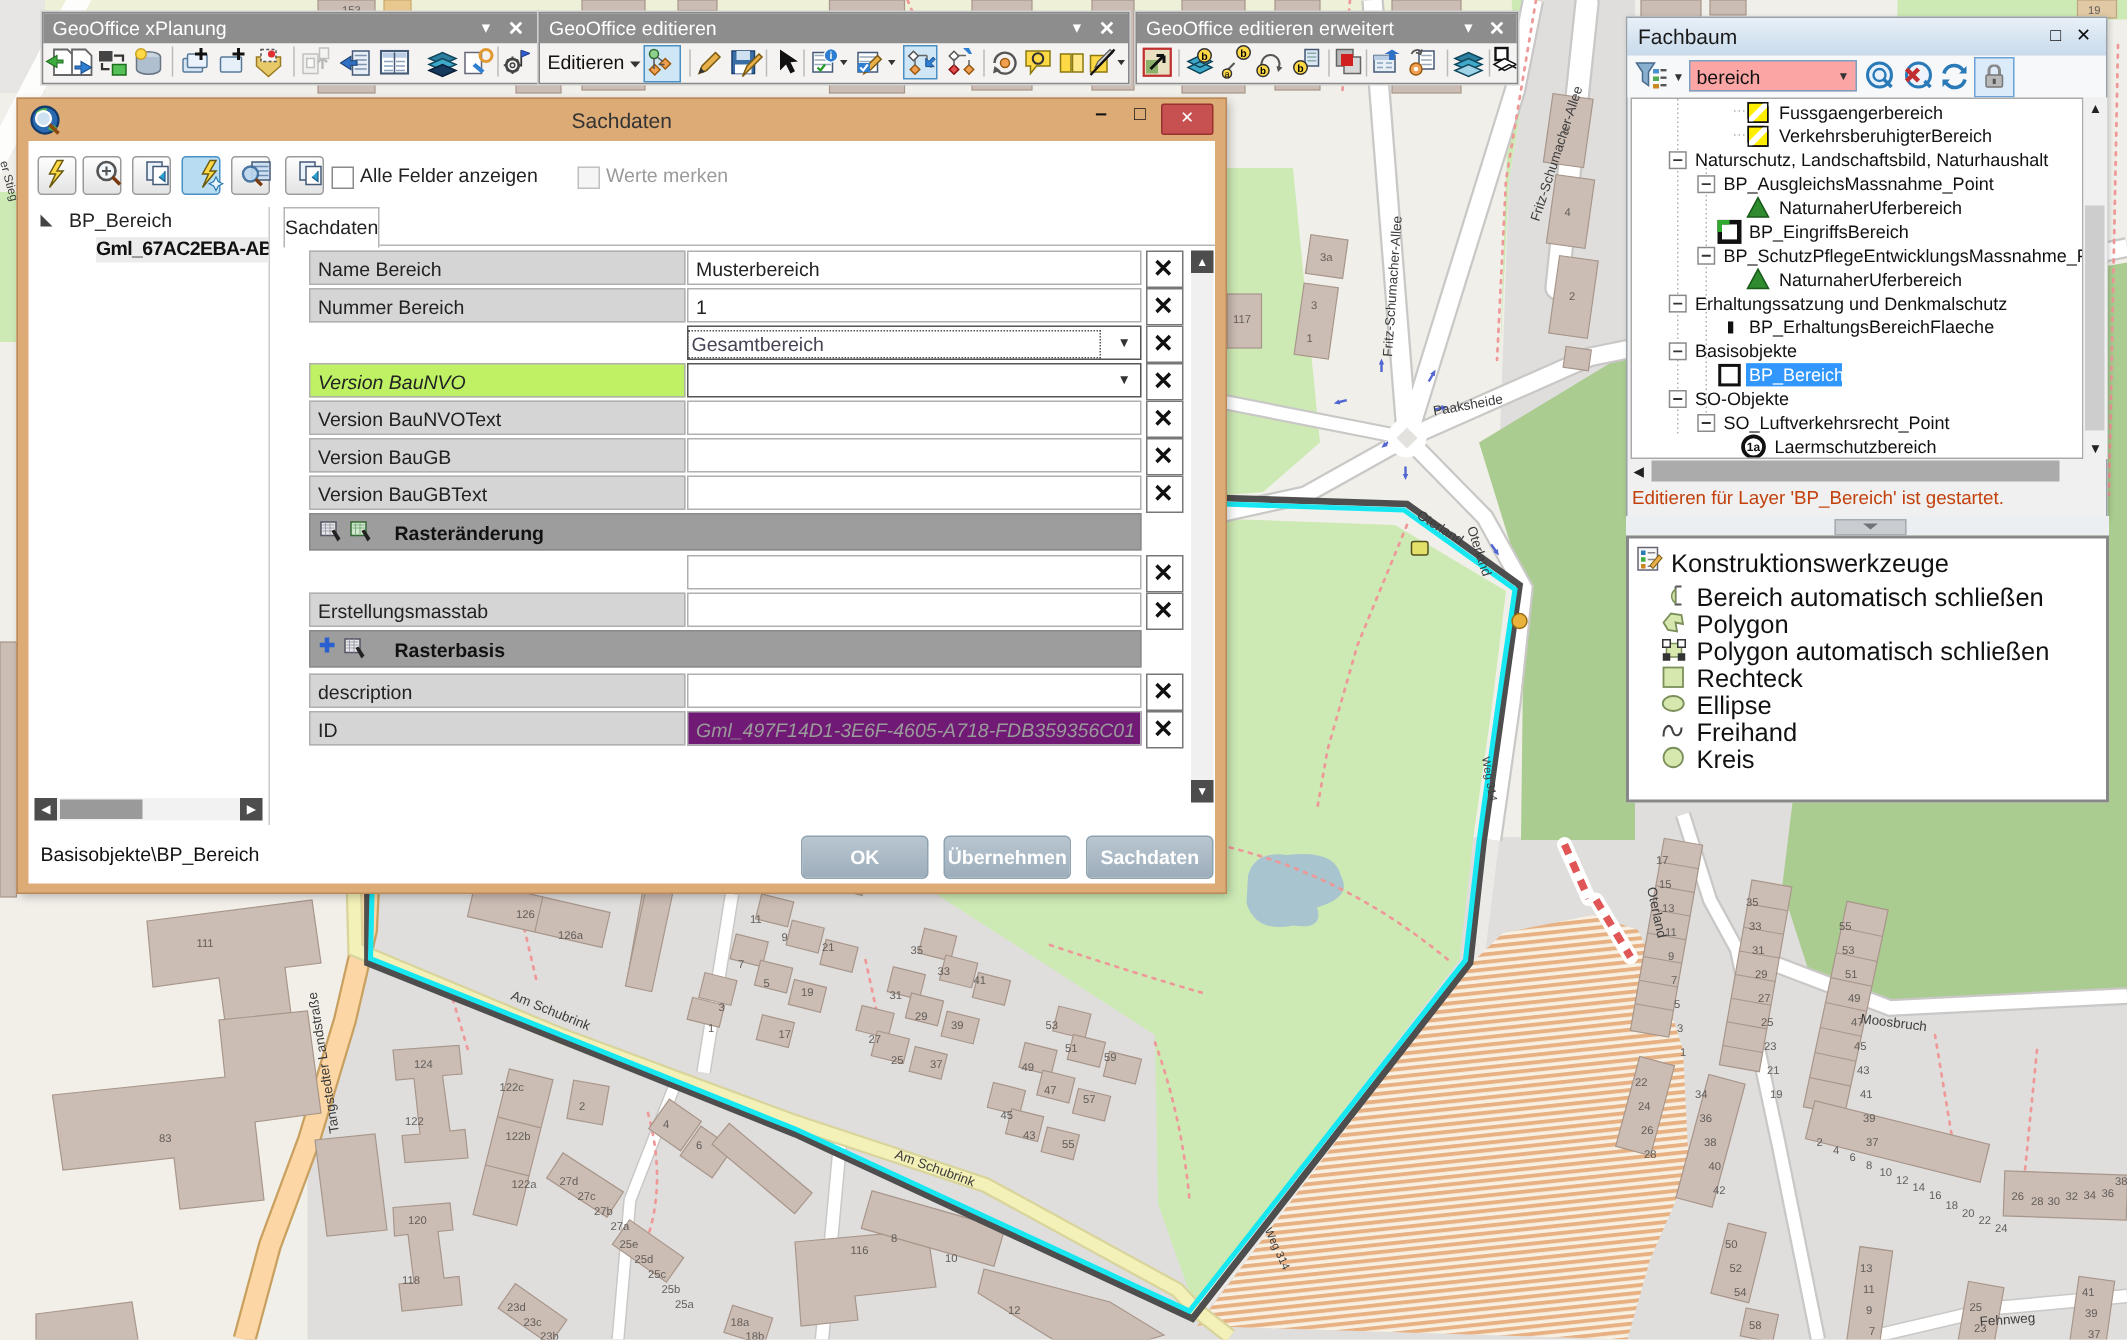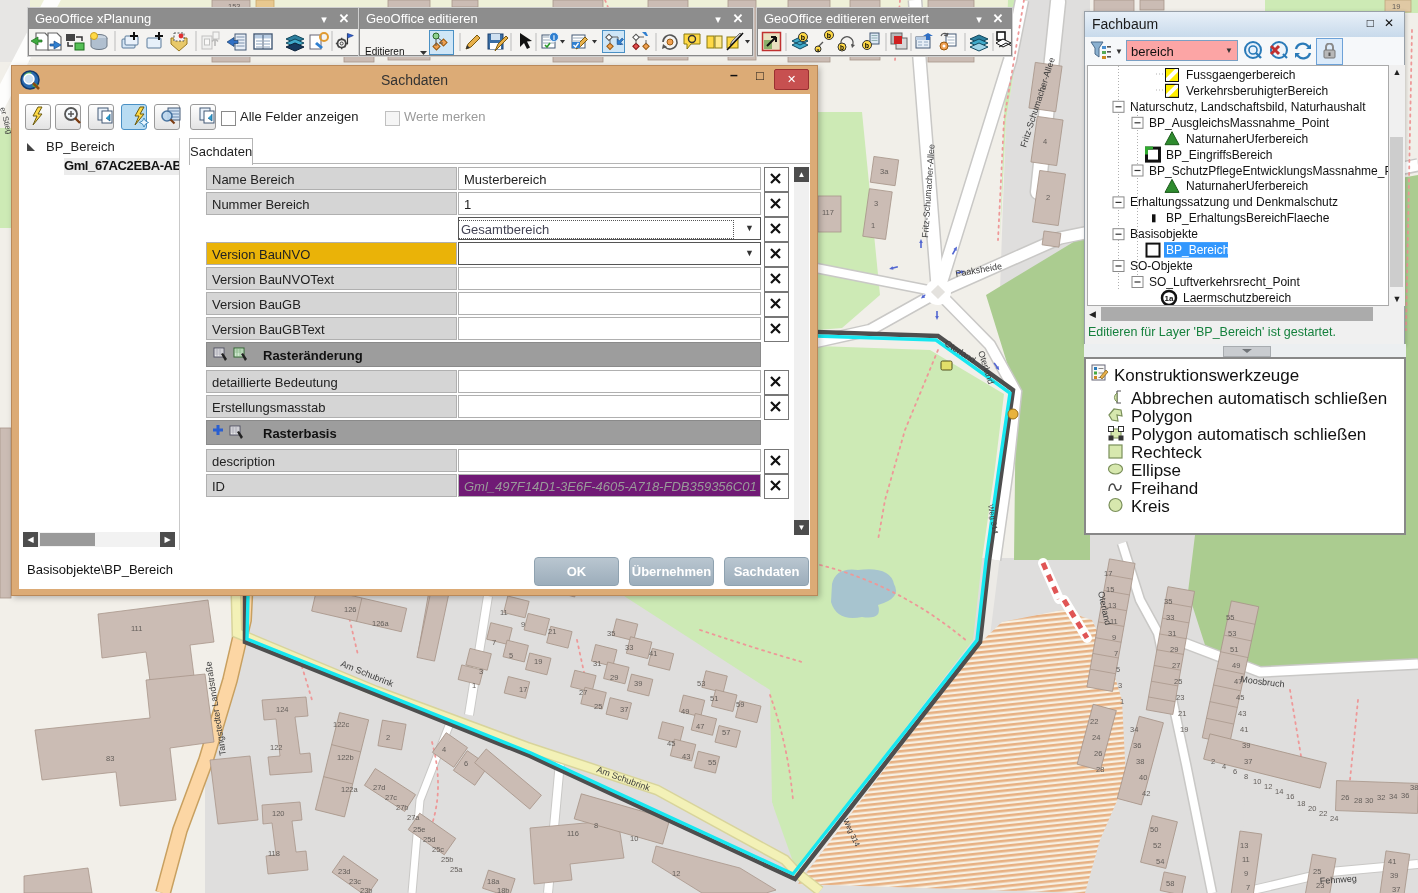--- a/index.html
+++ b/index.html
@@ -535,21 +535,21 @@
   </svg>
  </div>
 </div>
 
 <div class="tb" style="left:359px;width:392px;">
  <div class="tbt">GeoOffice editieren
    <span class="tbx" style="right:26px;">▾</span>
    <span class="tbx" style="right:6px;font-size:13px;font-weight:bold;">✕</span>
  </div>
  <div class="tbc">
-  <div class="abs" style="left:5px;top:13px;width:64px;height:20px;font-size:10px;color:#111;line-height:20px;">Editieren<svg style="position:absolute;right:1px;top:8px" width="8" height="6">
+  <div class="abs" style="left:5px;top:3px;width:64px;height:20px;font-size:13px;color:#111;line-height:20px;">Editieren<svg style="position:absolute;right:1px;top:8px" width="8" height="6">
           <path d="M0,1 L7,1 L3.5,5 Z" fill="#333"></path>
         </svg></div>
   <div class="abs" style="left:69px;top:1px;width:23px;height:23px;border:1px solid #4a90c4;background:#cfe6f7;"></div>
   <svg class="abs" style="left:0;top:0" width="392" height="26" viewBox="0 0 392 26">
    <g transform="translate(71,3)">
     <circle cx="5" cy="4" r="3" fill="#8fd08f" stroke="#2a6a2a"></circle>
     <rect x="10" y="8" width="5" height="5" fill="#f0a050" stroke="#9a5a10" transform="rotate(45 12.5 10.5)"></rect>
     <rect x="3" y="12" width="5" height="5" fill="#f0a050" stroke="#9a5a10" transform="rotate(45 5.5 14.5)"></rect>
     <path d="M5,7 L5,14 M8,11 h4 M7,6 l4,3" stroke="#555" fill="none" stroke-width="1"></path>
    </g>
@@ -768,21 +768,21 @@
     <div class="abs" style="left:17px;top:29px;width:600px;height:331px;font-size:13px;color:#222;">
 
       <div class="abs" style="left:0;top:0px;width:251px;height:23px;background:#d5d5d5;border:1px solid #b0b0b0;line-height:23px;padding-left:5px;box-sizing:border-box;">Name Bereich</div>
       <div class="abs" style="left:252px;top:0px;width:303px;height:23px;background:#fff;border:1px solid #b0b0b0;line-height:23px;padding-left:5px;box-sizing:border-box;">Musterbereich</div>
       <div class="abs" style="left:0;top:25px;width:251px;height:23px;background:#d5d5d5;border:1px solid #b0b0b0;line-height:23px;padding-left:5px;box-sizing:border-box;">Nummer Bereich</div>
       <div class="abs" style="left:252px;top:25px;width:303px;height:23px;background:#fff;border:1px solid #b0b0b0;line-height:23px;padding-left:5px;box-sizing:border-box;">1</div>
       <div class="abs" style="left:252px;top:50px;width:303px;height:23px;background:#fff;border:1px solid #555;line-height:23px;box-sizing:border-box;">
         <span style="display:inline-block;outline:1px dotted #555;margin-left:0;margin-top:2px;width:272px;height:17px;line-height:17px;padding-left:2px;color:#445;">Gesamtbereich</span>
         <span class="abs" style="right:6px;top:0;font-size:9px;color:#333;line-height:21px;">▼</span>
       </div>
-      <div class="abs" style="left:0;top:75px;width:251px;height:23px;background:#eab308;border:1px solid #b0b0b0;line-height:23px;padding-left:5px;box-sizing:border-box;">Version BauNVO</div>
+      <div class="abs" style="left:0;top:75px;width:251px;height:23px;background:#bef264;border:1px solid #b0b0b0;line-height:23px;padding-left:5px;box-sizing:border-box;font-style:italic;">Version BauNVO</div>
       <div class="abs" style="left:252px;top:75px;width:303px;height:23px;background:#fff;border:1px solid #555;box-sizing:border-box;">
         <span class="abs" style="right:6px;top:0;font-size:9px;color:#333;line-height:21px;">▼</span>
       </div>
       <div class="abs" style="left:0;top:100px;width:251px;height:23px;background:#d5d5d5;border:1px solid #b0b0b0;line-height:23px;padding-left:5px;box-sizing:border-box;">Version BauNVOText</div>
       <div class="abs" style="left:252px;top:100px;width:303px;height:23px;background:#fff;border:1px solid #b0b0b0;box-sizing:border-box;"></div>
       <div class="abs" style="left:0;top:125px;width:251px;height:23px;background:#d5d5d5;border:1px solid #b0b0b0;line-height:23px;padding-left:5px;box-sizing:border-box;">Version BauGB</div>
       <div class="abs" style="left:252px;top:125px;width:303px;height:23px;background:#fff;border:1px solid #b0b0b0;box-sizing:border-box;"></div>
       <div class="abs" style="left:0;top:150px;width:251px;height:23px;background:#d5d5d5;border:1px solid #b0b0b0;line-height:23px;padding-left:5px;box-sizing:border-box;">Version BauGBText</div>
       <div class="abs" style="left:252px;top:150px;width:303px;height:23px;background:#fff;border:1px solid #b0b0b0;box-sizing:border-box;"></div>
 
@@ -792,21 +792,20 @@
               <path d="M2,4 h8 M2,6 h8 M2,8 h8 M4,2 v9 M7,2 v9" stroke="#99a" stroke-width="0.6"></path>
           <path d="M8,8 l4,7 2,-2 -4,-6 z" fill="#222"></path>
           <g transform="translate(20,0)">
                 <rect x="1" y="2" width="10" height="9" fill="#cfe8cf" stroke="#363"></rect>
                 <path d="M2,4 h8 M2,6 h8 M4,2 v9 M7,2 v9" stroke="#7a7" stroke-width="0.6"></path>
                 <path d="M8,8 l4,7 2,-2 -4,-6 z" fill="#222"></path>
               </g>
         </svg>
         <span style="margin-left:56px;line-height:25px;font-weight:bold;color:#111;">Rasteränderung</span>
       </div>
-      <div class="abs" style="left:0;top:203px;width:251px;height:23px;background:#d5d5d5;border:1px solid #b0b0b0;line-height:23px;padding-left:5px;box-sizing:border-box;">detaillierte Bedeutung</div>
       <div class="abs" style="left:252px;top:203px;width:303px;height:23px;background:#fff;border:1px solid #b0b0b0;box-sizing:border-box;"></div>
       <div class="abs" style="left:0;top:228px;width:251px;height:23px;background:#d5d5d5;border:1px solid #b0b0b0;line-height:23px;padding-left:5px;box-sizing:border-box;">Erstellungsmasstab</div>
       <div class="abs" style="left:252px;top:228px;width:303px;height:23px;background:#fff;border:1px solid #b0b0b0;box-sizing:border-box;"></div>
 
       <div class="abs" style="left:0;top:253px;width:555px;height:25px;background:#9d9d9d;border:1px solid #8a8a8a;box-sizing:border-box;">
         <svg class="abs" style="left:6px;top:3px;" width="40" height="18" viewBox="0 0 40 18">
           <path d="M5,1 v10 M0,6 h10" stroke="#2a5fd0" stroke-width="3"></path>
           <g transform="translate(16,0)">
                 <rect x="1" y="2" width="10" height="9" fill="#e8e8e8" stroke="#556"></rect>
                 <path d="M2,4 h8 M2,6 h8 M2,8 h8 M4,2 v9 M7,2 v9" stroke="#99a" stroke-width="0.6"></path>
@@ -982,21 +981,21 @@
    <div style="position:absolute;bottom:2px;left:0;width:16px;text-align:center;font-size:9px;color:#222;">▼</div>
    <div style="position:absolute;top:72px;left:1px;width:13px;height:150px;background:#cdcdcd;"></div>
  </div>
 
  <div class="abs" style="left:2px;top:294px;width:317px;height:16px;background:#f0f0f0;">
    <div style="position:absolute;left:2px;top:3px;font-size:9px;color:#222;">◀</div>
    <div style="position:absolute;right:32px;top:3px;font-size:9px;color:#222;">▶</div>
    <div style="position:absolute;left:14px;top:1px;width:272px;height:14px;background:#ababab;"></div>
  </div>
 
- <div class="abs" style="left:3px;top:313px;font-size:12.5px;color:#15803d;white-space:nowrap;">Editieren für Layer 'BP_Bereich' ist gestartet.</div>
+ <div class="abs" style="left:3px;top:313px;font-size:12.5px;color:#c2410c;white-space:nowrap;">Editieren für Layer 'BP_Bereich' ist gestartet.</div>
 </div>
 
 <div class="abs" style="left:1084px;top:344px;width:322px;height:13px;background:#eceff1;"></div>
 
 <div class="abs" style="left:1223px;top:346px;width:46px;height:9px;background:#c9ccd0;border:1px solid #a8acb0;">
   <div style="width:0;height:0;margin:2px auto;border-left:5px solid transparent;border-right:5px solid transparent;border-top:4px solid #707478;"></div>
 </div>
 
 <div class="abs" style="left:1084px;top:357px;width:322px;height:178px;background:#fff;border:2px solid #888;box-sizing:border-box;font-size:17px;color:#111;">
   <svg class="abs" style="left:5px;top:5px;" width="18" height="18" viewBox="0 0 18 18">
@@ -1030,21 +1029,21 @@
       <g transform="translate(2,73)">
           <ellipse cx="7.5" cy="7" rx="7" ry="5" fill="#d7e8ae" stroke="#7a8f5a" stroke-width="1.2"></ellipse>
         </g>
       <g transform="translate(2,91)">
           <path d="M1,11 C1,3 6,2 7,7 C8,12 13,11 13,5" fill="none" stroke="#444" stroke-width="1.4"></path>
         </g>
       <g transform="translate(2,109)">
           <circle cx="7.5" cy="7" r="6.5" fill="#d7e8ae" stroke="#7a8f5a" stroke-width="1.2"></circle>
         </g>
     </svg>
-    <div class="abs" style="left:25px;top:0px;">Abbrechen automatisch schließen</div>
+    <div class="abs" style="left:25px;top:0px;">Bereich automatisch schließen</div>
     <div class="abs" style="left:25px;top:18px;">Polygon</div>
     <div class="abs" style="left:25px;top:36px;">Polygon automatisch schließen</div>
     <div class="abs" style="left:25px;top:54px;">Rechteck</div>
     <div class="abs" style="left:25px;top:72px;">Ellipse</div>
     <div class="abs" style="left:25px;top:90px;">Freihand</div>
     <div class="abs" style="left:25px;top:108px;">Kreis</div>
   </div>
 </div>
 
 </body></html>

